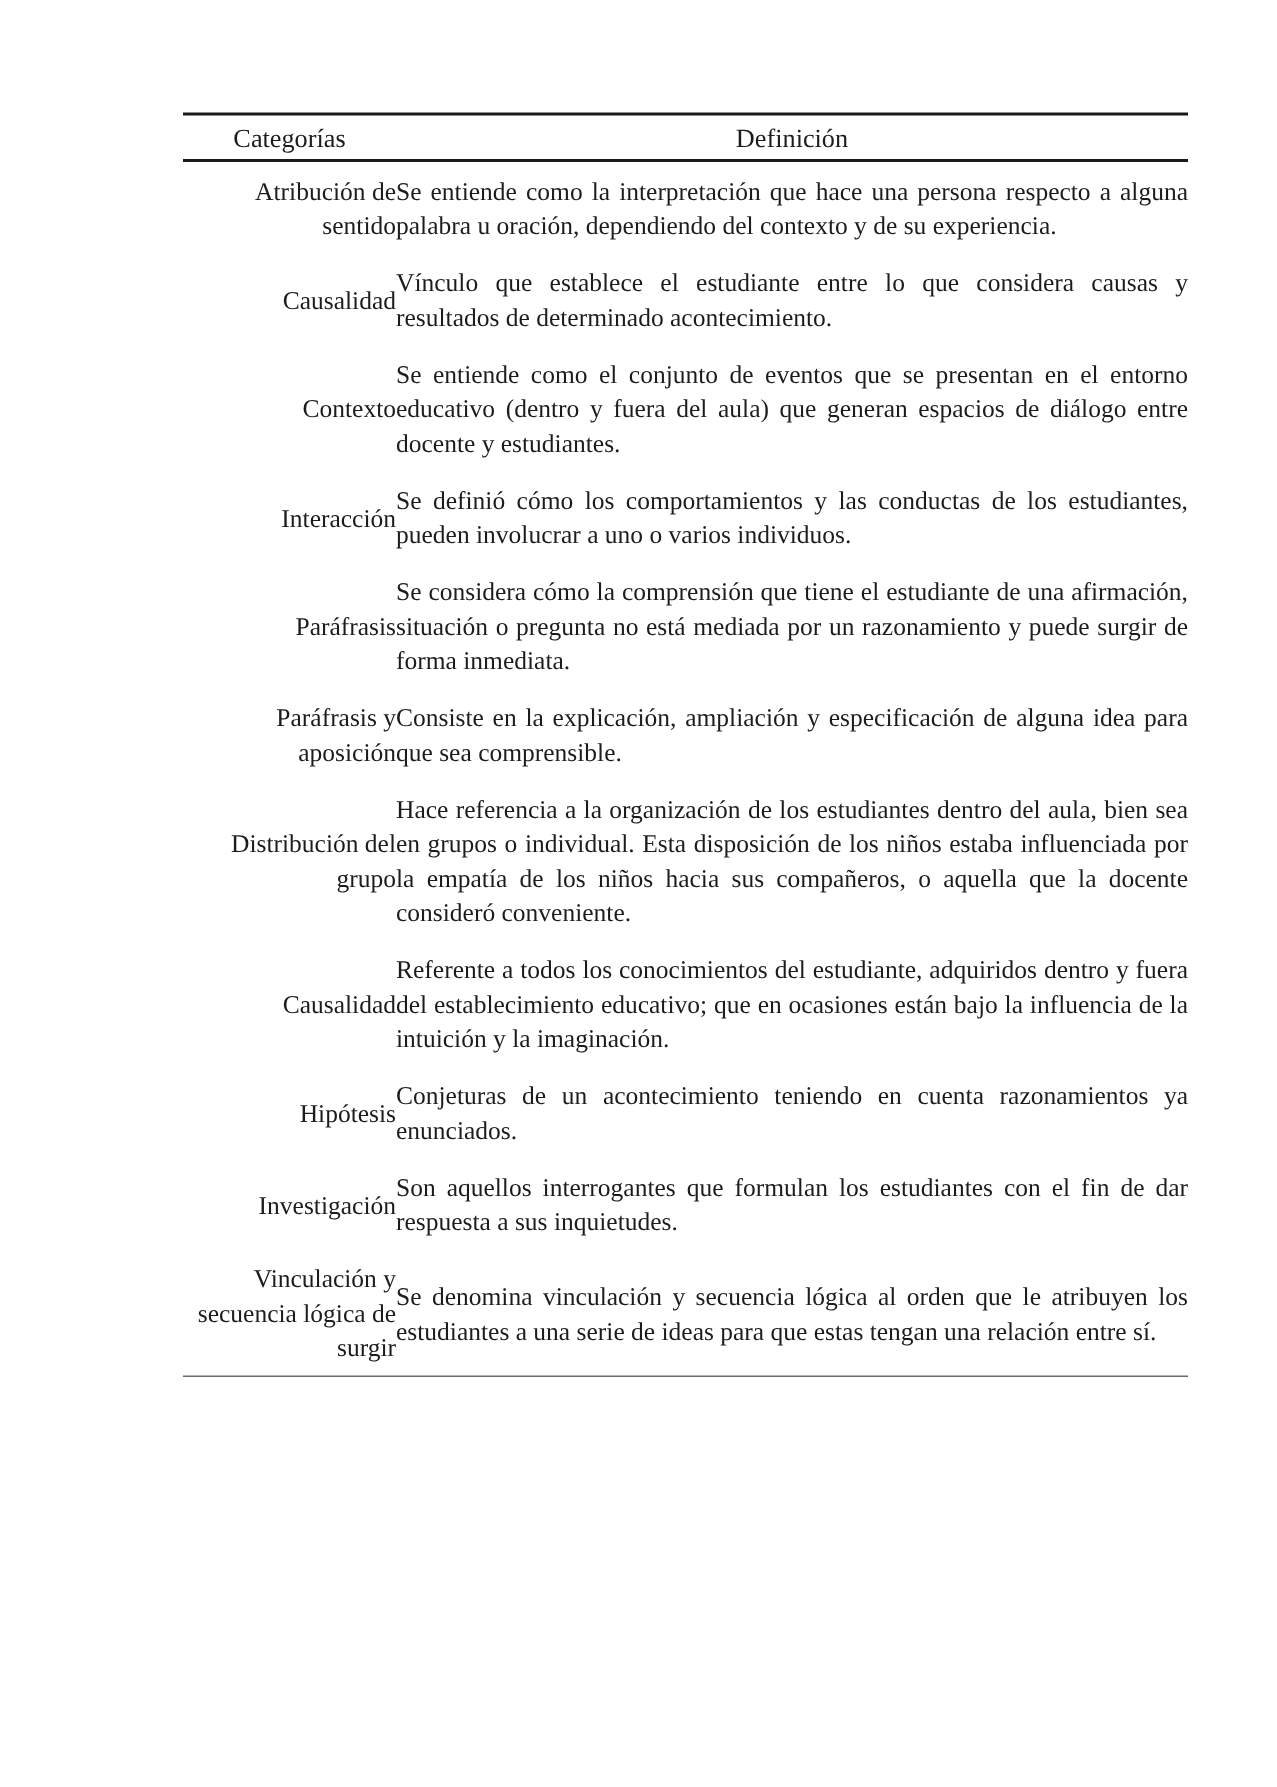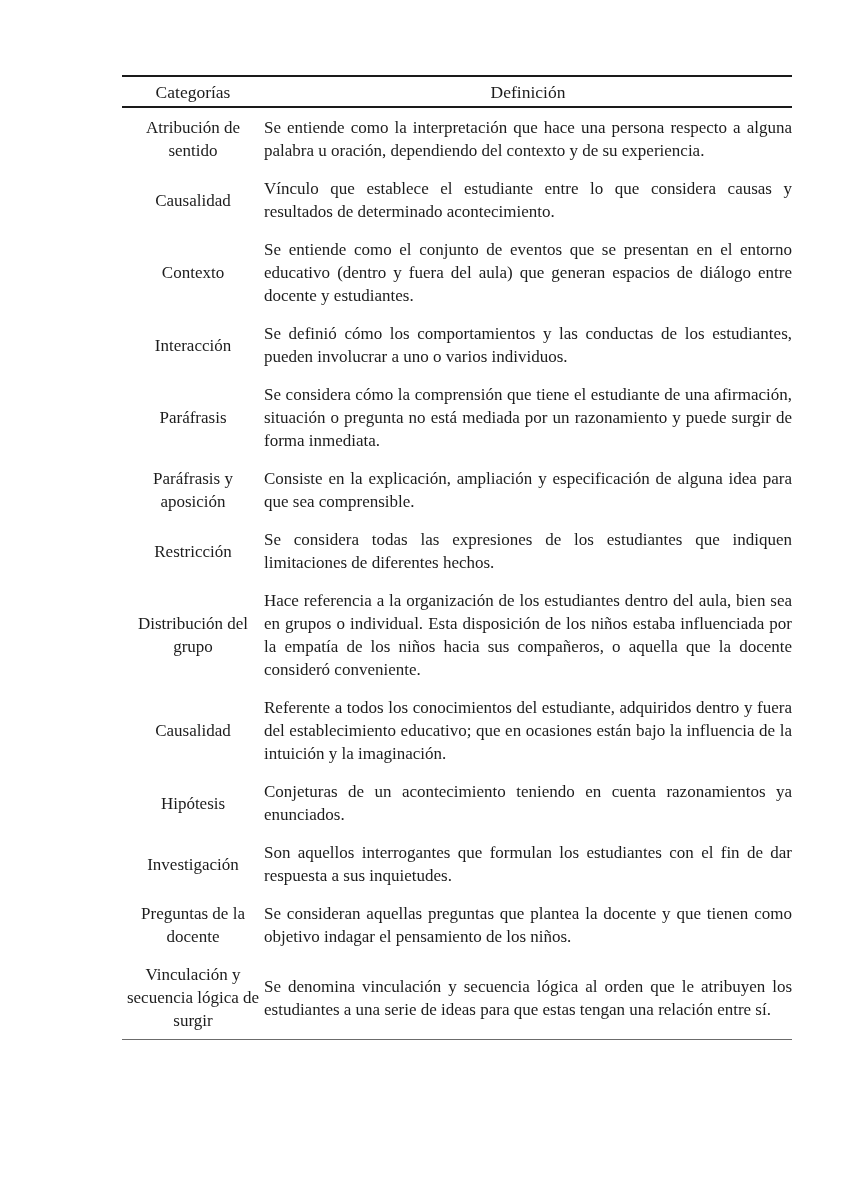--- a/index.html
+++ b/index.html
@@ -43,21 +43,21 @@
   table.cat-table td {
     font-size: 17px;
     line-height: 23px;
     vertical-align: middle;
     padding: 8px 0 7px 0;
   }
   td.cat-cell {
     width: 142px;
     padding-left: 5px;
     padding-right: 14px;
-    text-align: center;
+    text-align: right;
   }
   td.def-cell {
     text-align: justify;
     padding-right: 2px;
   }
 </style>
 </head>
 <body>
 
 <div class="page">
@@ -87,42 +87,34 @@
         </tr>
         <tr>
           <td class="cat-cell">Paráfrasis</td>
           <td class="def-cell">Se considera cómo la comprensión que tiene el estudiante de una afirmación, situación o pregunta no está mediada por un razonamiento y puede surgir de forma inmediata.</td>
         </tr>
         <tr>
           <td class="cat-cell">Paráfrasis y aposición</td>
           <td class="def-cell">Consiste en la explicación, ampliación y especificación de alguna idea para que sea comprensible.</td>
         </tr>
         <tr>
-          <td class="cat-cell">Restricción</td>
-          <td class="def-cell">Se considera todas las expresiones de los estudiantes que indiquen limitaciones de diferentes hechos.</td>
-        </tr>
-        <tr>
           <td class="cat-cell">Distribución del grupo</td>
           <td class="def-cell">Hace referencia a la organización de los estudiantes dentro del aula, bien sea en grupos o individual. Esta disposición de los niños estaba influenciada por la empatía de los niños hacia sus compañeros, o aquella que la docente consideró conveniente.</td>
         </tr>
         <tr>
           <td class="cat-cell">Causalidad</td>
           <td class="def-cell">Referente a todos los conocimientos del estudiante, adquiridos dentro y fuera del establecimiento educativo; que en ocasiones están bajo la influencia de la intuición y la imaginación.</td>
         </tr>
         <tr>
           <td class="cat-cell">Hipótesis</td>
           <td class="def-cell">Conjeturas de un acontecimiento teniendo en cuenta razonamientos ya enunciados.</td>
         </tr>
         <tr>
           <td class="cat-cell">Investigación</td>
           <td class="def-cell">Son aquellos interrogantes que formulan los estudiantes con el fin de dar respuesta a sus inquietudes.</td>
         </tr>
         <tr>
-          <td class="cat-cell">Preguntas de la docente</td>
-          <td class="def-cell">Se consideran aquellas preguntas que plantea la docente y que tienen como objetivo indagar el pensamiento de los niños.</td>
-        </tr>
-        <tr>
           <td class="cat-cell">Vinculación y secuencia lógica de surgir</td>
           <td class="def-cell">Se denomina vinculación y secuencia lógica al orden que le atribuyen los estudiantes a una serie de ideas para que estas tengan una relación entre sí.</td>
         </tr>
       </tbody>
   </table>
 </div>
 
 </body></html>

